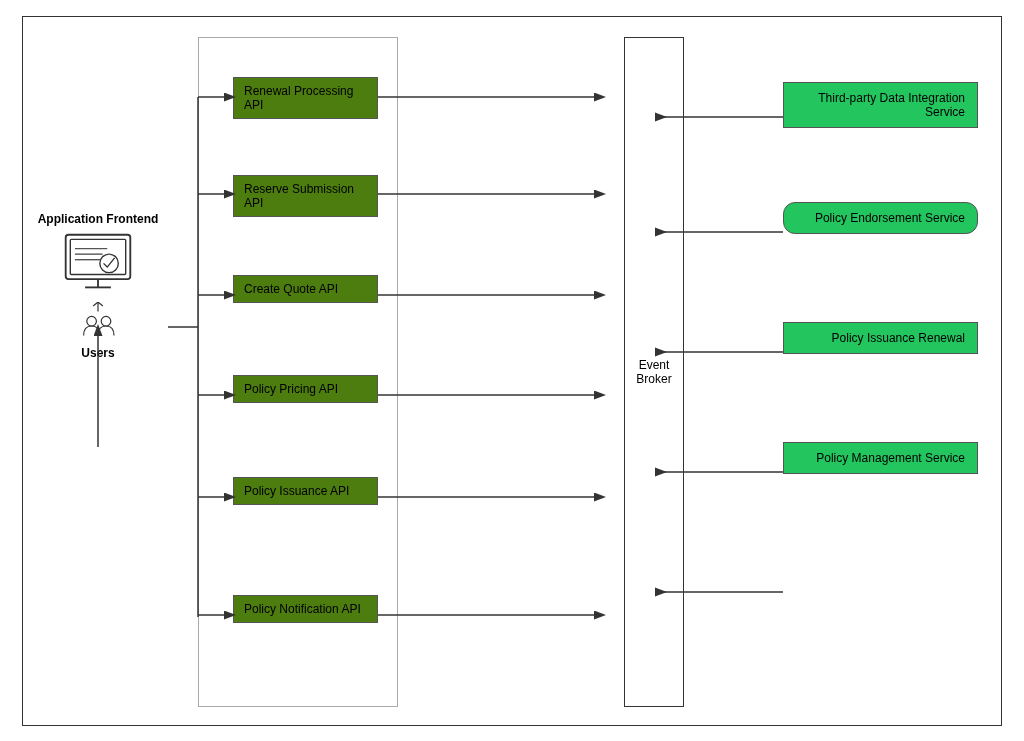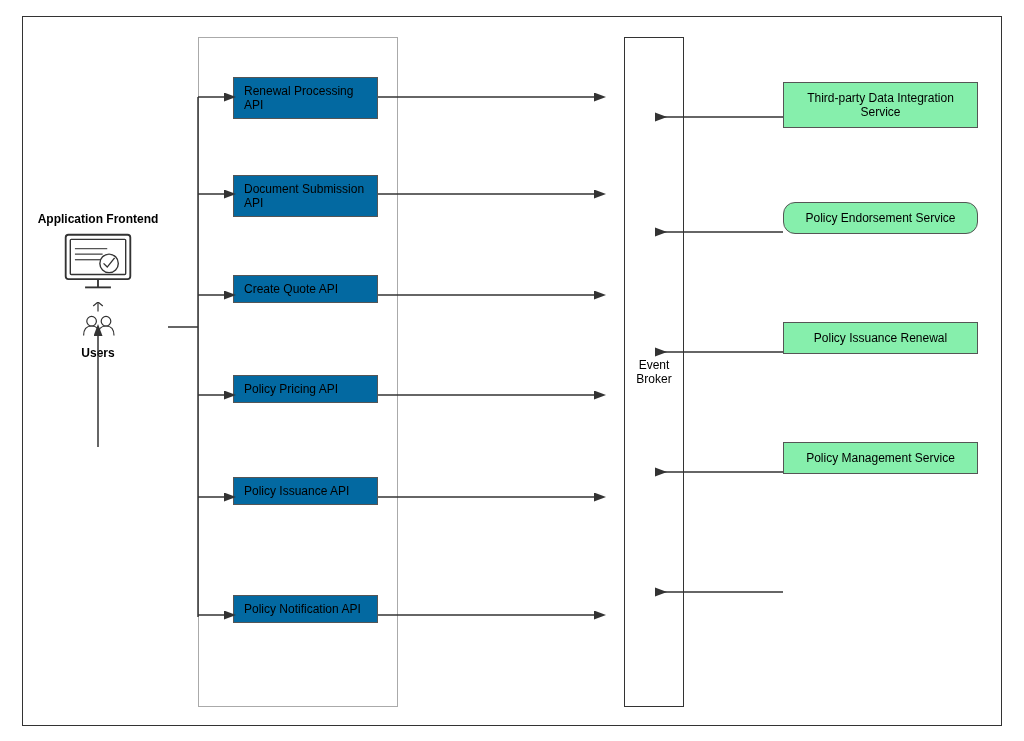--- a/index.html
+++ b/index.html
@@ -72,21 +72,21 @@
       top: 20px;
       width: 200px;
       height: 670px;
       border: 1.5px solid #aaa;
       background: #fff;
     }
 
     .api-box {
       position: absolute;
       border: 1.5px solid #555;
-      background: #0369a1;
+      background: #4d7c0f;
       padding: 6px 10px;
       font-size: 12px;
       text-align: left;
       width: 145px;
     }
 
     
     .event-broker {
       position: absolute;
       left: 580px;
@@ -105,24 +105,24 @@
       font-size: 12px;
       text-align: center;
       writing-mode: horizontal-tb;
       transform: none;
     }
 
     
     .service-box {
       position: absolute;
       border: 1.5px solid #555;
-      background: #86efac;
+      background: #22c55e;
       padding: 8px 12px;
       font-size: 12px;
-      text-align: center;
+      text-align: right;
       width: 195px;
     }
 
     
     .arrows-svg {
       position: absolute;
       top: 0;
       left: 0;
       width: 100%;
       height: 100%;
@@ -164,21 +164,21 @@
         <circle cx="40" cy="24" r="6" stroke="#333" stroke-width="1.5" fill="none"></circle>
         <path d="M30 42 Q30 30 40 30 Q50 30 50 42" stroke="#333" stroke-width="1.5" fill="none"></path>
       </svg>
       <div class="users-label">Users</div>
     </div>
   </div>
 
   <div class="apis-section"></div>
 
   <div class="api-box" style="left: 210px; top: 60px;">Renewal Processing API</div>
-  <div class="api-box" style="left: 210px; top: 158px;">Document Submission API</div>
+  <div class="api-box" style="left: 210px; top: 158px;">Reserve Submission API</div>
   <div class="api-box" style="left: 210px; top: 258px;">Create Quote API</div>
   <div class="api-box" style="left: 210px; top: 358px;">Policy Pricing API</div>
   <div class="api-box" style="left: 210px; top: 460px;">Policy Issuance API</div>
   <div class="api-box" style="left: 210px; top: 578px;">Policy Notification API</div>
 
   <div class="event-broker">
     <span class="event-broker-label">Event Broker</span>
   </div>
 
   <div class="service-box" style="left: 760px; top: 65px;">Third-party Data Integration Service</div>

